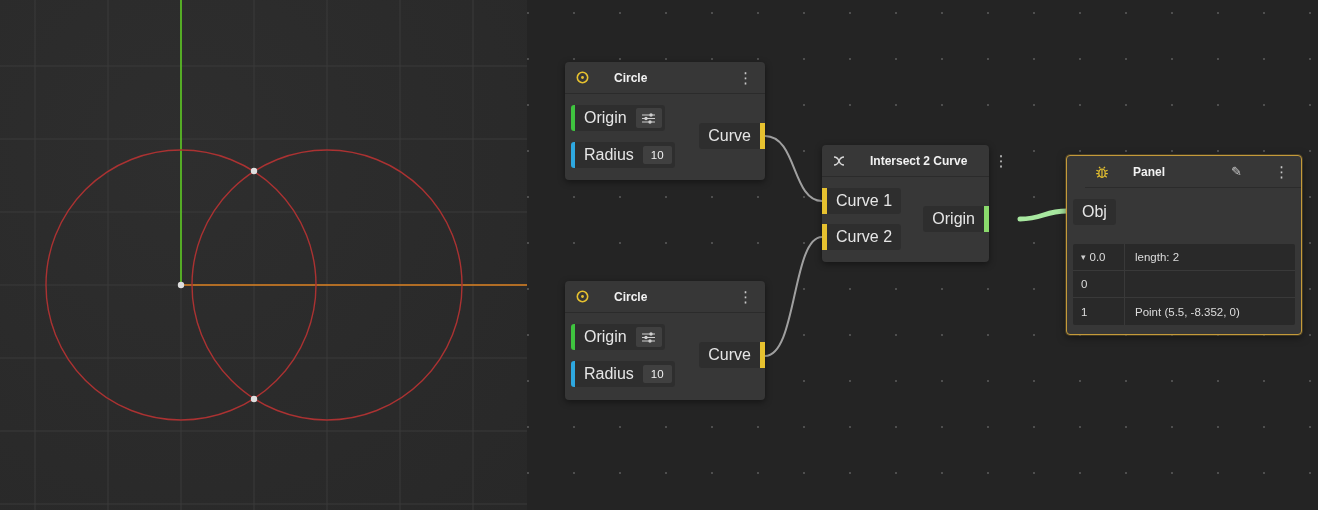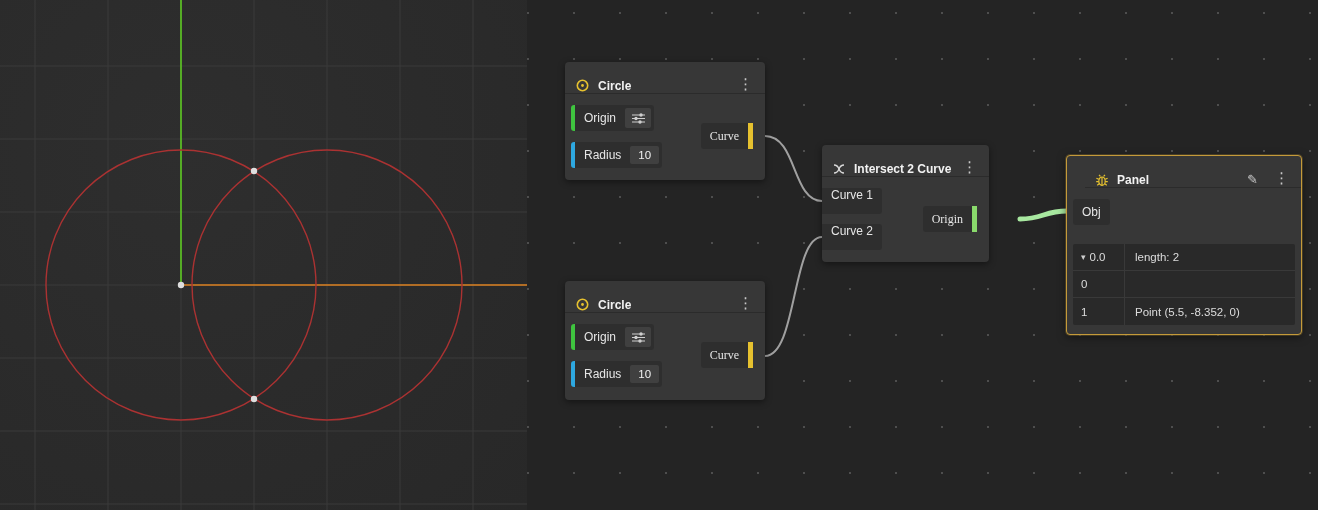--- a/index.html
+++ b/index.html
@@ -14,39 +14,39 @@
   
   #editor { position:absolute; left:527px; top:0; width:791px; height:510px;
             background-color:#242424;
             background-image:radial-gradient(circle, #4e4e4e 1.3px, transparent 1.5px);
             background-size:46px 46px; background-position:24px 36px; }
   #wires { position:absolute; inset:0; pointer-events:none; }
 
   
   .node { position:absolute; background:#373737; border-radius:4px;
           box-shadow:0 2px 7px rgba(0,0,0,.45); }
-  .node-header { height:32px; display:flex; align-items:flex-end; gap:8px;
+  .node-header { height:32px; display:flex; align-items:center; gap:24px;
                  padding:0 10px; border-bottom:1px solid #2b2b2b; }
   .hicon { display:flex; align-items:center; }
   .ntitle { font-size:12px; font-weight:bold; color:#f2f2f2; flex:1; white-space:nowrap; }
   .menu { font-size:15px; color:#c8c8c8; cursor:pointer; padding:0 2px; }
   .pencil { font-size:13px; color:#c8c8c8; cursor:pointer; margin-right:6px; }
 
   .chip { position:absolute; display:flex; align-items:center; height:26px;
           background:#2e2e2e; border-radius:3px; overflow:hidden; }
   .chip.in  { left:6px; }
-  .chip.in.flush { left:0; border-radius:0 3px 3px 0;flex-direction:column; }
-  .chip.out { right:12px; left:auto; border-radius:3px 0 0 3px;font-family:Liberation Serif, serif; }
+  .chip.in.flush { left:0; border-radius:0 3px 3px 0; }
+  .chip.out { right:0; left:auto; border-radius:3px 0 0 3px; }
   .bar { width:4px; align-self:stretch; flex:0 0 auto; }
   .bar.port { width:5px; }
   .bar-green  { background:#3fc43f; }
   .bar-blue   { background:#2ea8e0; }
   .bar-yellow { background:#e6c12f; }
   .bar-greenout { background:#8ada6c; }
-  .clabel { padding:0 9px; font-size:12px; color:#e6e6e6; white-space:nowrap; }
+  .clabel { padding:0 9px; font-size:16px; color:#e6e6e6; white-space:nowrap; }
   .tunebox { width:26px; height:20px; background:#404040; border-radius:2px;
              margin-right:3px; display:flex; align-items:center; justify-content:center; }
   .valuebox { background:#404040; border-radius:2px; margin:0 3px 0 0;
               padding:3px 8px; font-size:11.5px; color:#f0f0f0; }
 
   
   .node.panel { border:1px solid #c49a3a;
                 box-shadow:0 0 0 1px rgba(196,154,58,.25), 0 2px 8px rgba(0,0,0,.5);padding-left:18px; }
   .panel-rows { position:absolute; left:6px; right:6px; top:88px;
                 background:#292929; border-radius:2px; overflow:hidden; }

